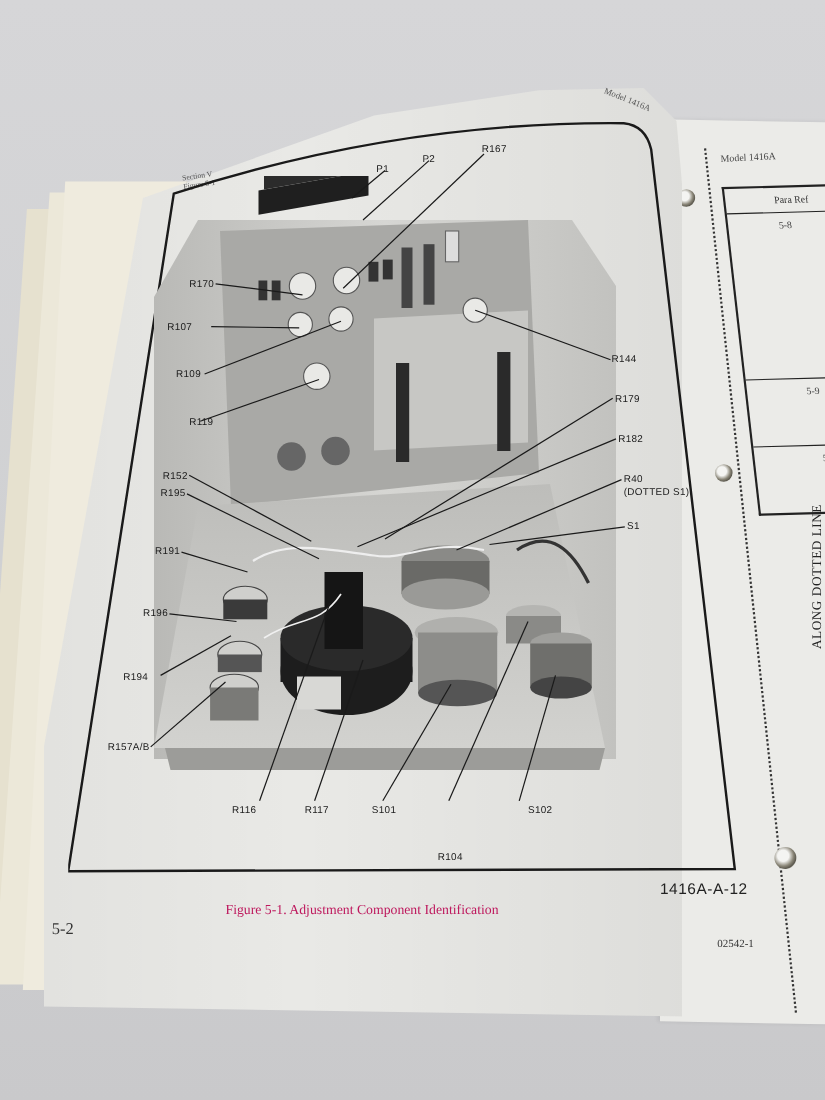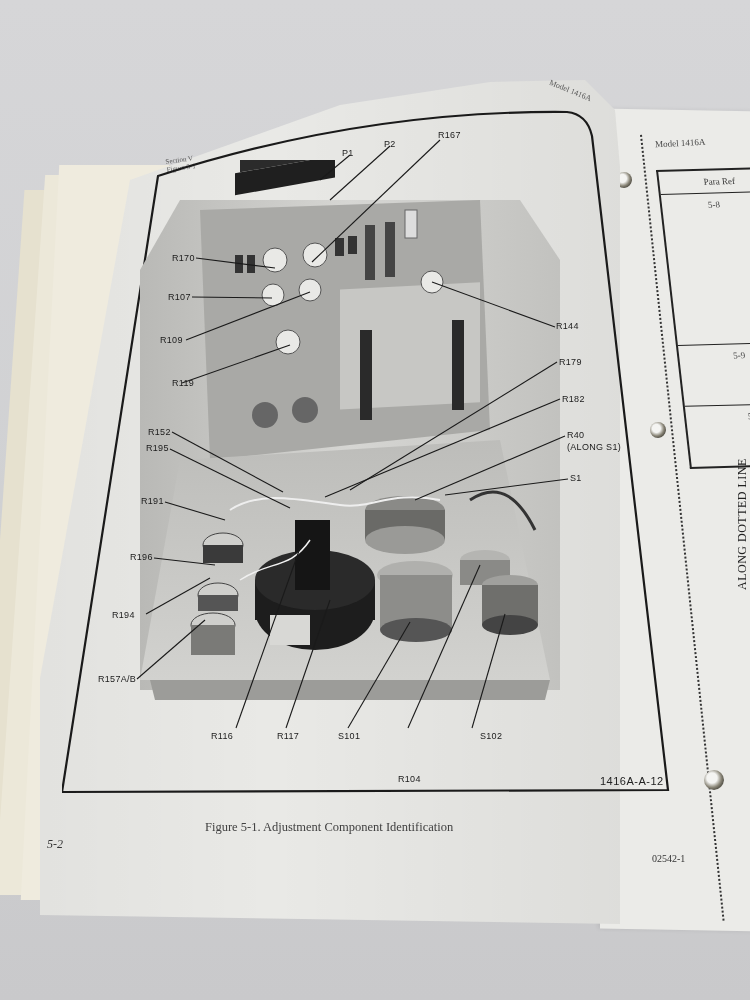--- a/index.html
+++ b/index.html
@@ -53,25 +53,25 @@
   .frame { position:absolute; left:62px; top:100px; width:610px; height:700px; pointer-events:none; }
   .frame svg { width:100%; height:100%; }
 
   
   .photo { position:absolute; left:140px; top:160px; width:420px; height:540px; }
   .photo svg { width:100%; height:100%; }
 
   .callout { position:absolute; font-size:9px; color:#1b1b1b; letter-spacing:.3px; white-space:nowrap; }
   .leaders { position:absolute; left:0; top:0; width:750px; height:1000px; pointer-events:none; }
 
-  .fig-id { position:absolute; left:600px; top:775px; font-size:11px; color:#222; letter-spacing:.5px; }
+  .fig-id { position:absolute; left:600px; top:800px; font-size:14px; color:#222; letter-spacing:.5px; }
   .caption { position:absolute; left:205px; top:820px; font-family:"Liberation Serif", serif;
-    font-size:12.5px; color:#404040; }
+    font-size:12.5px; color:#be185d; }
   .page-num { position:absolute; left:47px; top:837px; font-family:"Liberation Serif", serif;
-    font-size:12px; color:#333; font-style:italic; }
+    font-size:15px; color:#333; }
   .doc-num { position:absolute; left:652px; top:853px; font-family:"Liberation Serif", serif;
     font-size:10px; color:#333; }
 </style>
 </head>
 <body>
 
 <div class="backdrop"></div>
 
 <div class="edge e1"></div>
 <div class="edge e2"></div>
@@ -216,28 +216,28 @@
     <line x1="348" y1="728" x2="410" y2="622"></line>
     <line x1="408" y1="728" x2="480" y2="565"></line>
     <line x1="472" y1="728" x2="505" y2="614"></line>
   </g>
 </svg>
 
 <div class="callout" style="left:342px;top:148px">P1</div>
 <div class="callout" style="left:384px;top:139px">P2</div>
 <div class="callout" style="left:438px;top:130px">R167</div>
 <div class="callout" style="left:172px;top:253px">R170</div>
-<div class="callout" style="left:168px;top:292px">R107</div>
+<div class="callout" style="left:152px;top:292px">R107</div>
 <div class="callout" style="left:160px;top:335px">R109</div>
 <div class="callout" style="left:172px;top:378px">R119</div>
 <div class="callout" style="left:556px;top:321px">R144</div>
 <div class="callout" style="left:559px;top:357px">R179</div>
 <div class="callout" style="left:562px;top:394px">R182</div>
 <div class="callout" style="left:567px;top:430px">R40</div>
-<div class="callout" style="left:567px;top:442px">(ALONG S1)</div>
+<div class="callout" style="left:567px;top:442px">(DOTTED S1)</div>
 <div class="callout" style="left:570px;top:473px">S1</div>
 <div class="callout" style="left:148px;top:427px">R152</div>
 <div class="callout" style="left:146px;top:443px">R195</div>
 <div class="callout" style="left:141px;top:496px">R191</div>
 <div class="callout" style="left:130px;top:552px">R196</div>
 <div class="callout" style="left:112px;top:610px">R194</div>
 <div class="callout" style="left:98px;top:674px">R157A/B</div>
 <div class="callout" style="left:211px;top:731px">R116</div>
 <div class="callout" style="left:277px;top:731px">R117</div>
 <div class="callout" style="left:338px;top:731px">S101</div>

